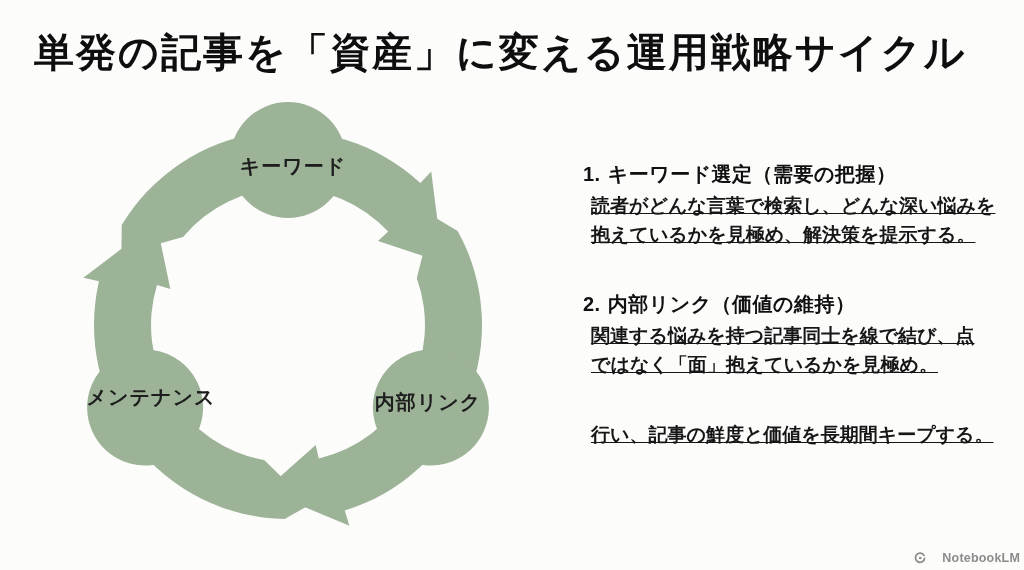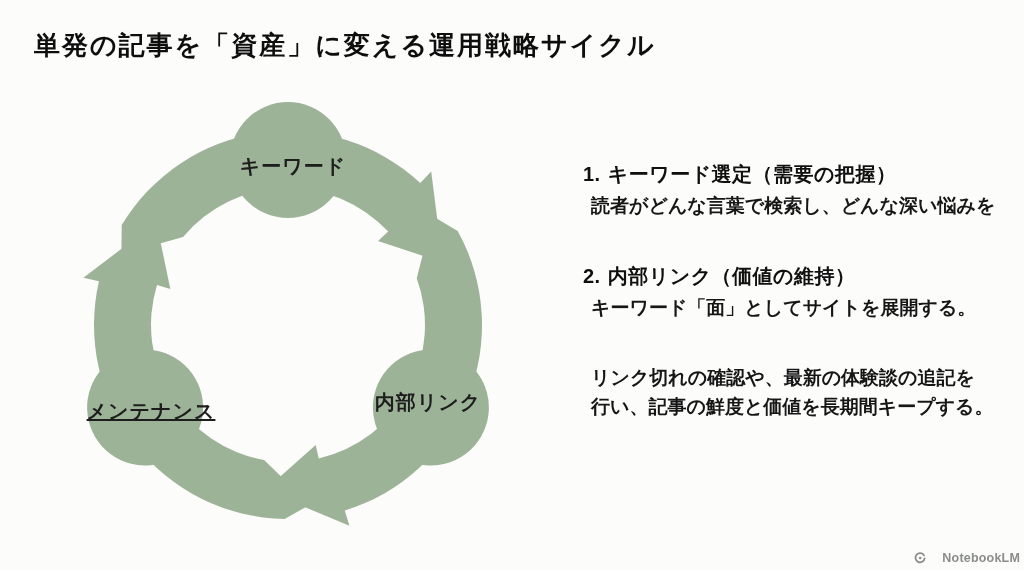--- a/index.html
+++ b/index.html
@@ -7,22 +7,22 @@
   body {
     position: relative;
     font-family: "Liberation Sans", sans-serif;
     background: #fcfcfb;
     color: #141414;
   }
   .slide { position: absolute; inset: 0; }
 
   .title {
     position: absolute;
-    left: 34px; top: 28px;
-    font-size: 26px;
+    left: 34px; top: 35px;
+    font-size: 40px;
     line-height: 34px;
     font-weight: 900;
     letter-spacing: 2px;
     color: #0e0e0e;
     white-space: nowrap;
   }
 
   .cycle-svg { position: absolute; left: 0; top: 0; width: 1024px; height: 570px; }
 
   .node-label {
@@ -31,21 +31,21 @@
     text-align: center;
     font-size: 20px;
     line-height: 24px;
     font-weight: 700;
     letter-spacing: 1px;
     color: #1d1d1d;
     white-space: nowrap;
   }
   .node-label.kw  { left: 183px; top: 154px; }
   .node-label.il  { left: 318px; top: 390px; }
-  .node-label.mt  { left:  41px; top: 399px; text-decoration: underline; }
+  .node-label.mt  { left:  41px; top: 385px; }
 
   .steps {
     position: absolute;
     left: 583px; top: 161px;
     width: 436px;
   }
   .step + .step { margin-top: 42px; }
   .step-h {
     font-size: 20px;
     line-height: 26px;
@@ -57,21 +57,21 @@
   .step-h .num { margin-right: 7px; }
   .step-b {
     margin-left: 8px;
     margin-top: 5px;
     font-size: 19px;
     line-height: 28.5px;
     font-weight: 700;
     letter-spacing: 0px;
     color: #161616;
   }
-  .step-b div { white-space: nowrap; }
+  .step-b div { white-space: nowrap; text-decoration: underline; }
 
   .watermark {
     position: absolute;
     right: 4px; bottom: 5px;
     display: flex;
     align-items: center;
     gap: 16px;
     color: #8b8d8c;
     font-size: 12.5px;
     font-weight: 600;
@@ -114,35 +114,36 @@
   <div class="node-label mt">メンテナンス</div>
 
   <div class="steps">
 
     <div class="step">
       <div class="step-h">
         <span class="num">1.</span><span>キーワード選定（需要の把握）</span>
       </div>
       <div class="step-b">
         <div>読者がどんな言葉で検索し、どんな深い悩みを</div>
+        <div>抱えているかを見極め、解決策を提示する。</div>
       </div>
     </div>
 
     <div class="step">
       <div class="step-h">
         <span class="num">2.</span><span>内部リンク（価値の維持）</span>
       </div>
       <div class="step-b">
-        <div>キーワード「面」としてサイトを展開する。</div>
+        <div>関連する悩みを持つ記事同士を線で結び、点</div>
+        <div>ではなく「面」抱えているかを見極め。</div>
       </div>
     </div>
 
     <div class="step">
       <div class="step-b">
-        <div>リンク切れの確認や、最新の体験談の追記を</div>
         <div>行い、記事の鮮度と価値を長期間キープする。</div>
       </div>
     </div>
 
   </div>
 
   <div class="watermark">
     <svg width="12" height="12" viewBox="0 0 12 12">
       <path d="M10 3.4 A4.6 4.6 0 1 0 10.6 6.4" fill="none" stroke="#8b8d8c" stroke-width="1.8" stroke-linecap="round"></path>
       <circle cx="6.2" cy="6" r="1.3" fill="#8b8d8c"></circle>

